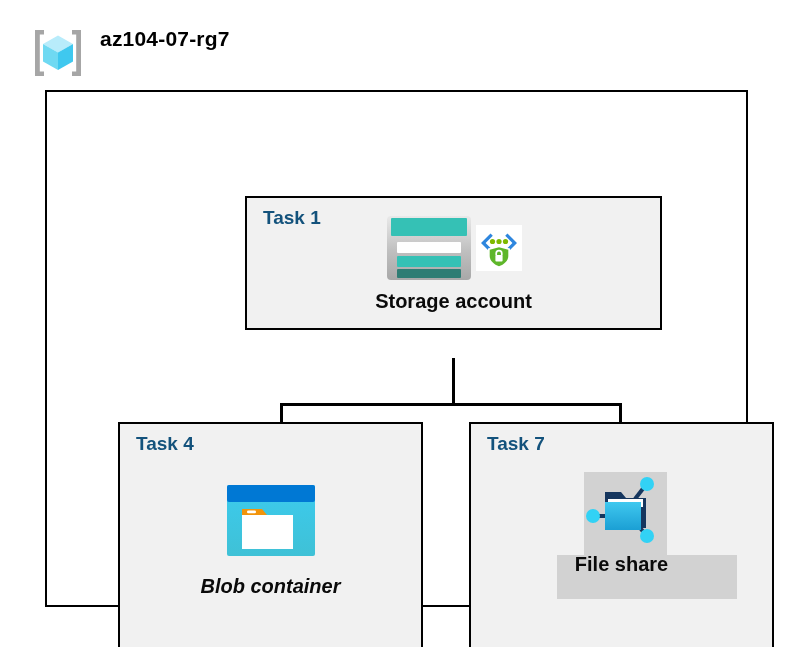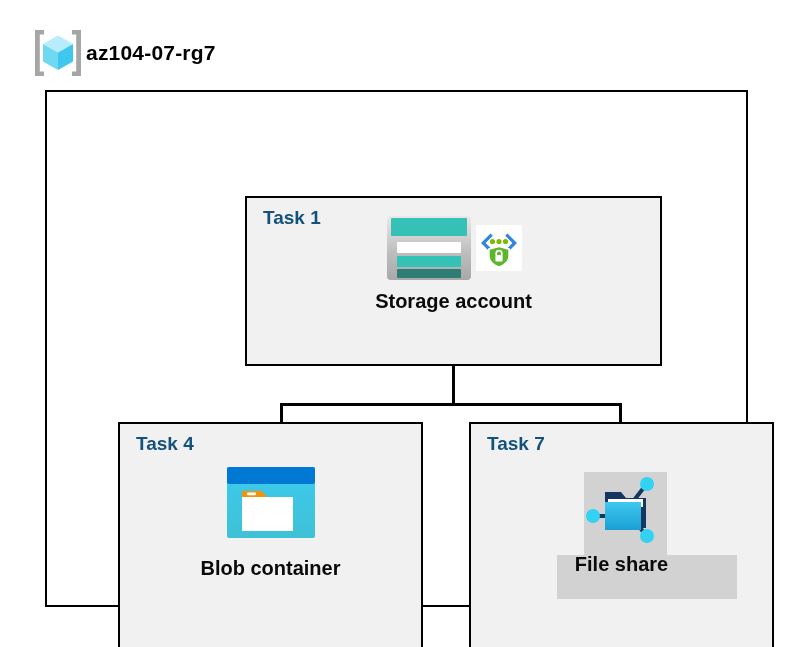--- a/index.html
+++ b/index.html
@@ -14,21 +14,21 @@
     font-family: "Liberation Sans", sans-serif;
     overflow: hidden;
   }
 
   
   #rg-header {
     position: absolute;
     left: 30px;
     top: 27px;
     display: flex;
-    align-items: center;
+    gap: 14px;
   }
   #rg-icon {
     width: 56px;
     height: 52px;
     position: relative;
     flex: none;
   }
   #rg-title {
     font-size: 21px;
     font-weight: bold;
@@ -53,21 +53,21 @@
   .task-panel {
     position: absolute;
     box-sizing: border-box;
     border: 2.5px solid #000000;
     background: #f1f1f1;
   }
   #task-panel-1 {
     left: 198px;
     top: 104px;
     width: 417px;
-    height: 170px;
+    height: 134px;
   }
   #task-panel-2 {
     left: 71px;
     top: 330px;
     width: 305px;
     height: 242px;
   }
   #task-panel-3 {
     left: 422px;
     top: 330px;
@@ -111,21 +111,22 @@
     height: 72px;
   }
   #node-storage-account .node-caption {
     margin-top: 6px;
   }
 
   
   #node-blob-container {
     left: 0;
     right: 0;
-    top: 42px;
+    top: 60px;
+    font-style: italic;
   }
   #node-blob-container .node-caption {
     margin-top: 18px;
   }
 
   
   #node-file-share {
     left: 0;
     right: 0;
     top: 48px;

